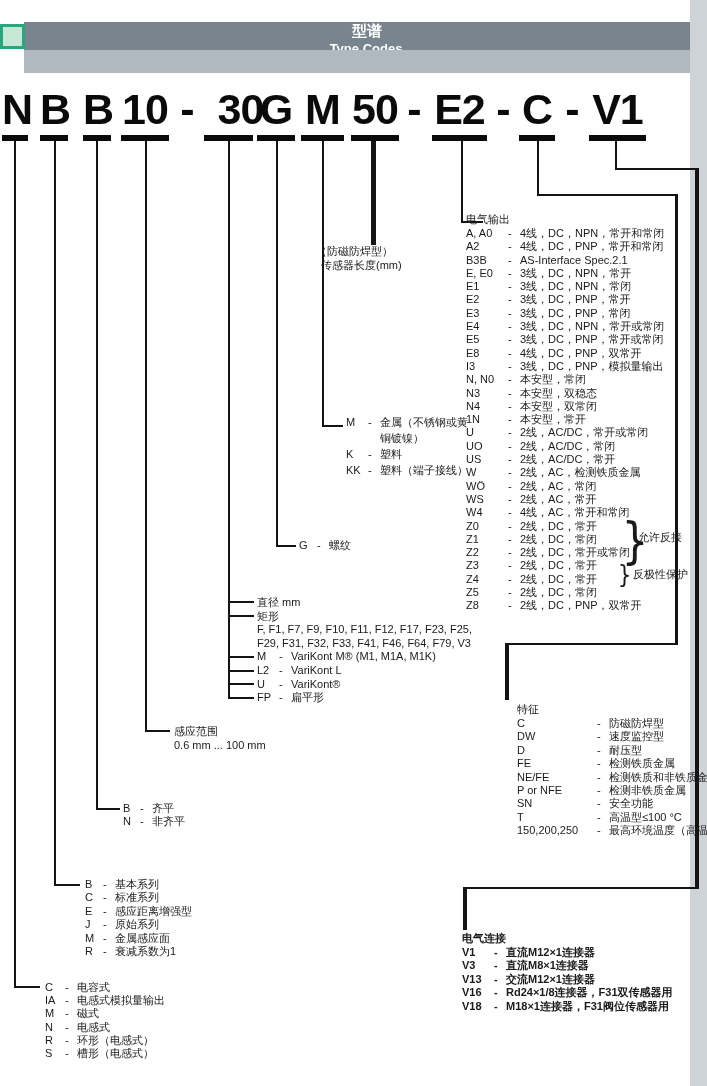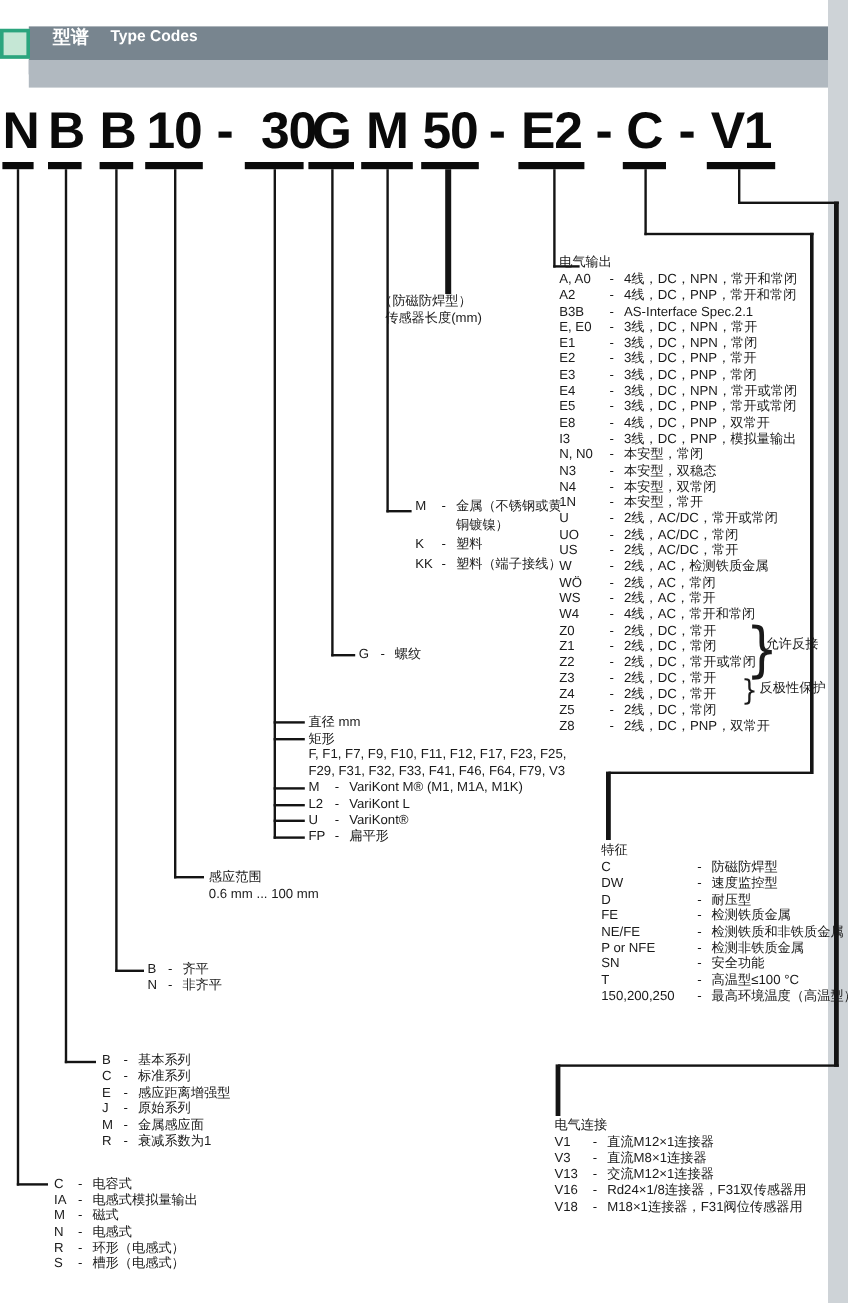--- a/index.html
+++ b/index.html
@@ -2,21 +2,21 @@
 <html><head>
 <meta charset="utf-8">
 <style>
   html,body{margin:0;padding:0;background:#fff;}
   #page{
     position:relative;width:707px;height:1086px;background:#ffffff;overflow:hidden;
     font-family:"Liberation Sans","DejaVu Sans",sans-serif;color:#1a1a1a;
   }
   
   .side-strip{position:absolute;left:690px;top:0;width:17px;height:1086px;background:#ced3d7;}
-  .hdr-bar{position:absolute;left:24px;top:22px;width:666px;height:40px;background:#78858f;display:flex;}
+  .hdr-bar{position:absolute;left:24px;top:22px;width:666px;height:40px;background:#78858f;display:flex;align-items:center;flex-direction:column;}
   .hdr-band{position:absolute;left:24px;top:50px;width:666px;height:23px;background:#b1b9c0;}
   .teal-sq{position:absolute;left:0;top:24px;width:25px;height:25px;box-sizing:border-box;border:3px solid #2ba57e;background:#c5e7d5;}
   .hdr-zh{margin-left:20px;color:#fff;font-weight:bold;font-size:15px;}
   .hdr-en{margin-left:18px;color:#fff;font-weight:bold;font-size:13px;}
   
   .seg{position:absolute;top:86px;height:46px;font-size:43px;font-weight:bold;letter-spacing:-1px;color:#0a0a0a;text-align:center;line-height:46px;}
   .useg{position:absolute;top:135px;height:6px;background:#0a0a0a;}
   
   .ln{position:absolute;background:#141414;}
   
@@ -295,21 +295,21 @@
           <span class="tt">2线，DC，PNP，双常开</span>
         </div>
       </div>
   </div>
 
   <div class="brace" style="left:619px;top:512px;font-size:50px;line-height:58px;transform:scaleX(.85);">}</div>
   <div class="note" style="left:638px;top:531px;">允许反接</div>
   <div class="brace" style="left:617px;top:561px;font-size:24px;line-height:28px;transform:scaleX(.9);">}</div>
   <div class="note" style="left:633px;top:568px;">反极性保护</div>
 
-  <div class="blk" style="left:501px;top:702px;--cw:80px;">
+  <div class="blk" style="left:517px;top:702px;--cw:80px;">
     <div class="ttl">特征</div>
     <div>
 
         <div class="row">
           <span class="cc">C</span>
           <span class="dd">-</span>
           <span class="tt">防磁防焊型</span>
         </div>
 
         <div class="row">
@@ -355,21 +355,21 @@
         </div>
 
         <div class="row">
           <span class="cc">150,200,250</span>
           <span class="dd">-</span>
           <span class="tt">最高环境温度（高温型）</span>
         </div>
       </div>
   </div>
 
-  <div class="blk" style="left:462px;top:931px;--cw:32px;">
+  <div class="blk" style="left:462px;top:931px;font-weight:bold;--cw:32px;">
     <div class="ttl">电气连接</div>
     <div>
 
         <div class="row">
           <span class="cc">V1</span>
           <span class="dd">-</span>
           <span class="tt">直流M12×1连接器</span>
         </div>
 
         <div class="row">

